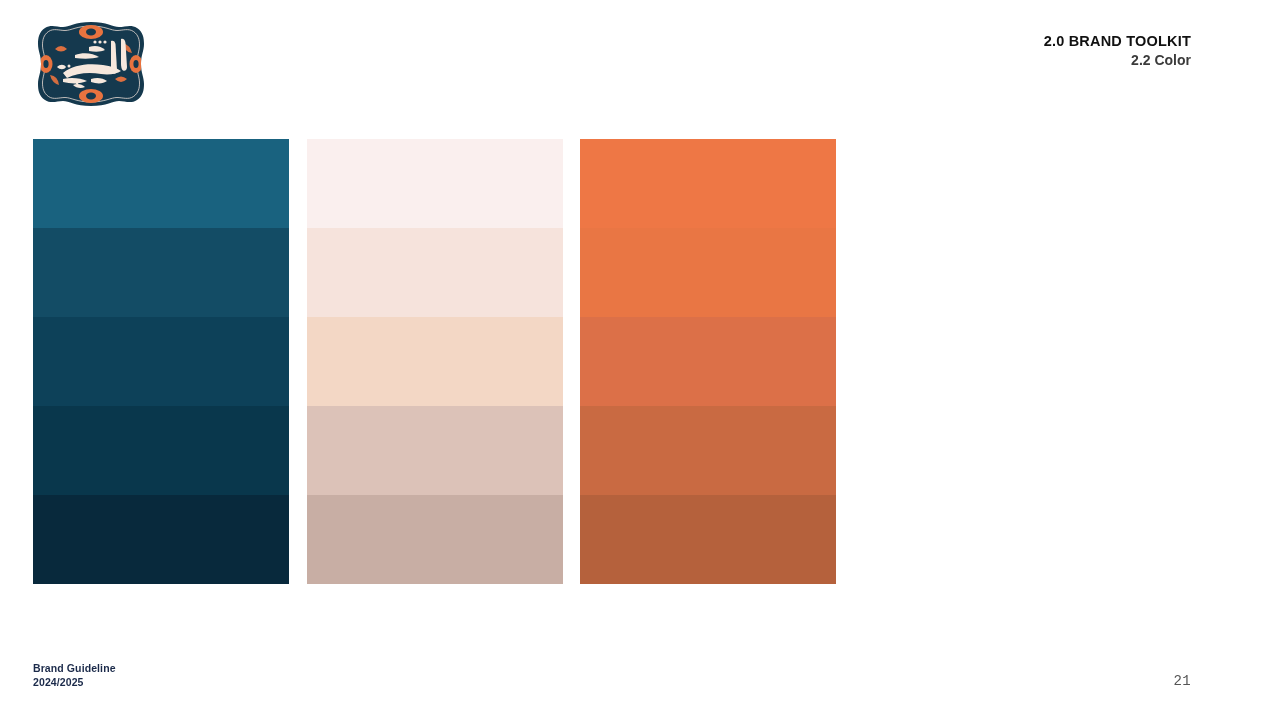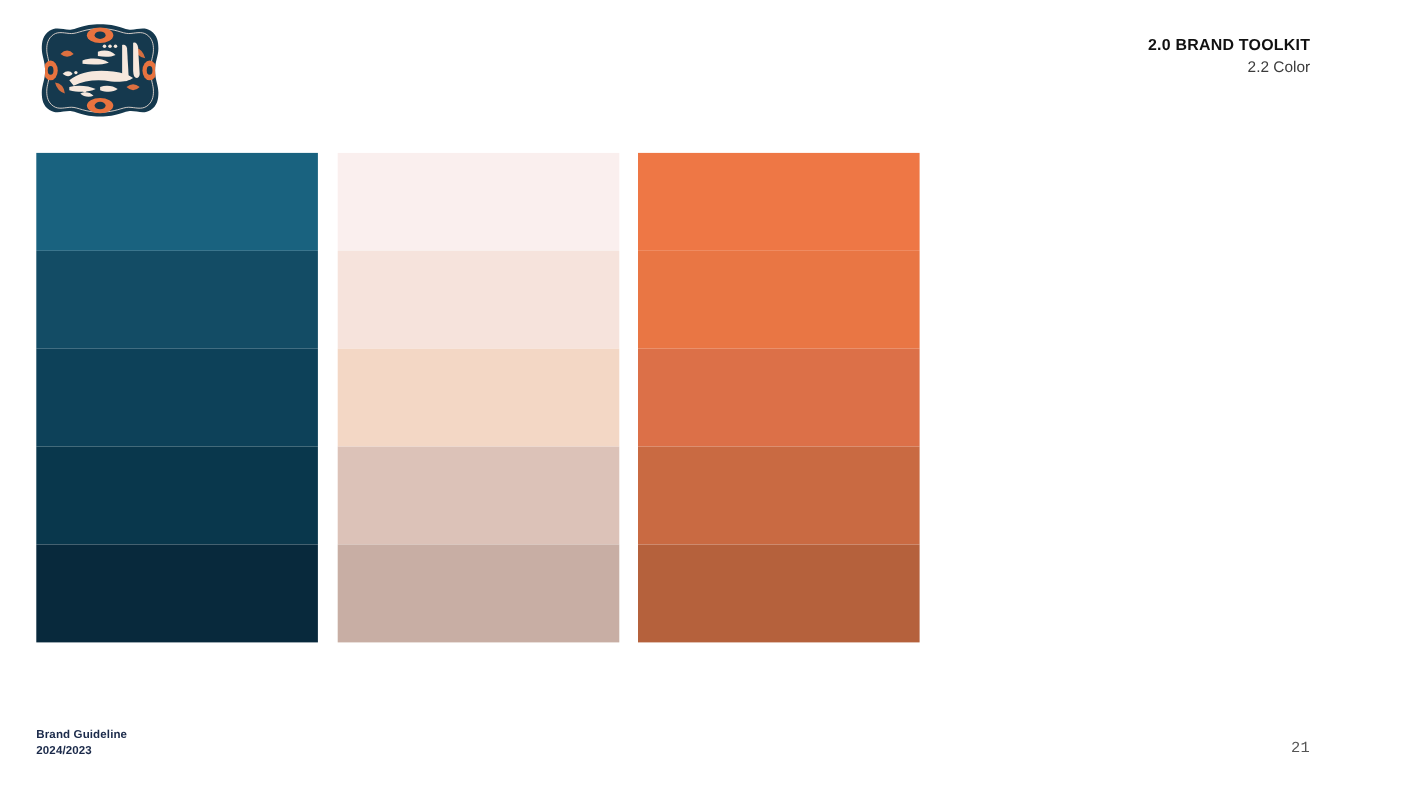--- a/index.html
+++ b/index.html
@@ -32,21 +32,21 @@
   }
   .header-title {
     font-size:14.5px;
     font-weight:bold;
     letter-spacing:.2px;
     color:#111111;
     display:block;
   }
   .header-sub {
     font-size:14px;
-    font-weight:400;
+    font-weight:700;
     color:#3b3b3b;
     display:block;
     margin-top:2px;
   }
 
   
   .palette {
     position:absolute;
     left:33px; top:139px;
     width:803px; height:445px;
@@ -198,19 +198,19 @@
       <div class="swatch" id="sw-2-1" style="background: rgb(233, 118, 68);"></div>
       <div class="swatch" id="sw-2-2" style="background: rgb(220, 112, 72);"></div>
       <div class="swatch" id="sw-2-3" style="background: rgb(201, 106, 66);"></div>
       <div class="swatch" id="sw-2-4" style="background: rgb(181, 97, 60);"></div>
     </div>
 
   </div>
 
   <div class="footer-left">
     <span>Brand Guideline</span>
-    <span>2024/2023</span>
+    <span>2024/2025</span>
   </div>
 
 
   <div class="footer-right">21</div>
 
 </div>
 
 </body></html>

